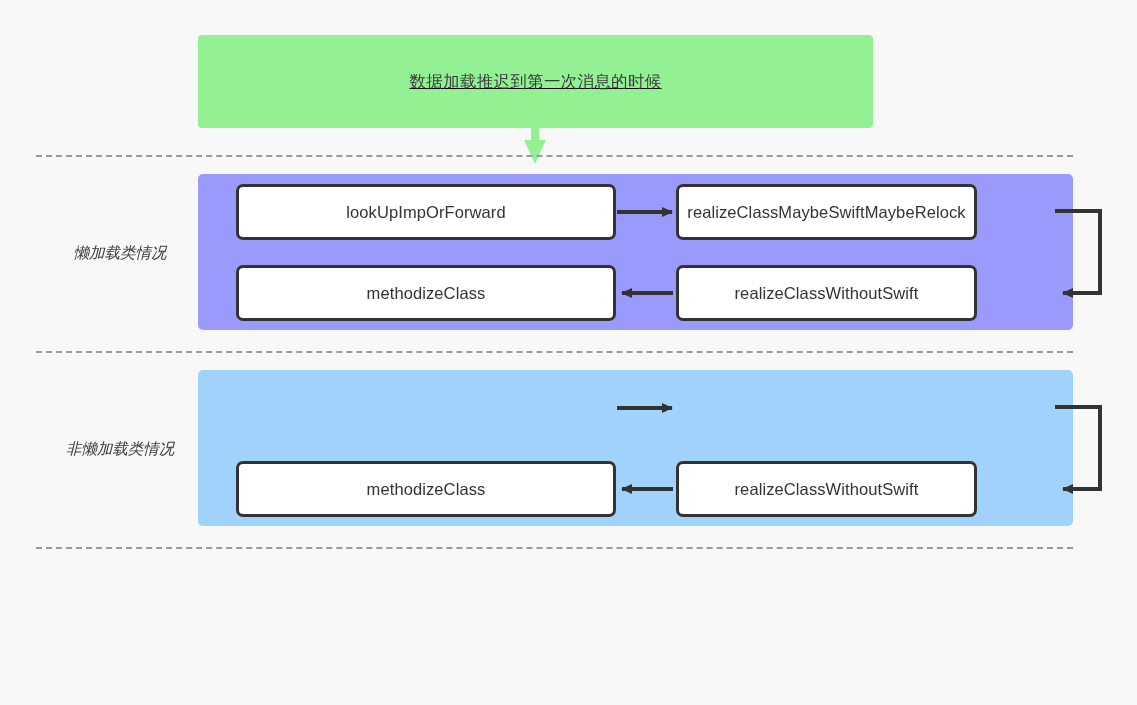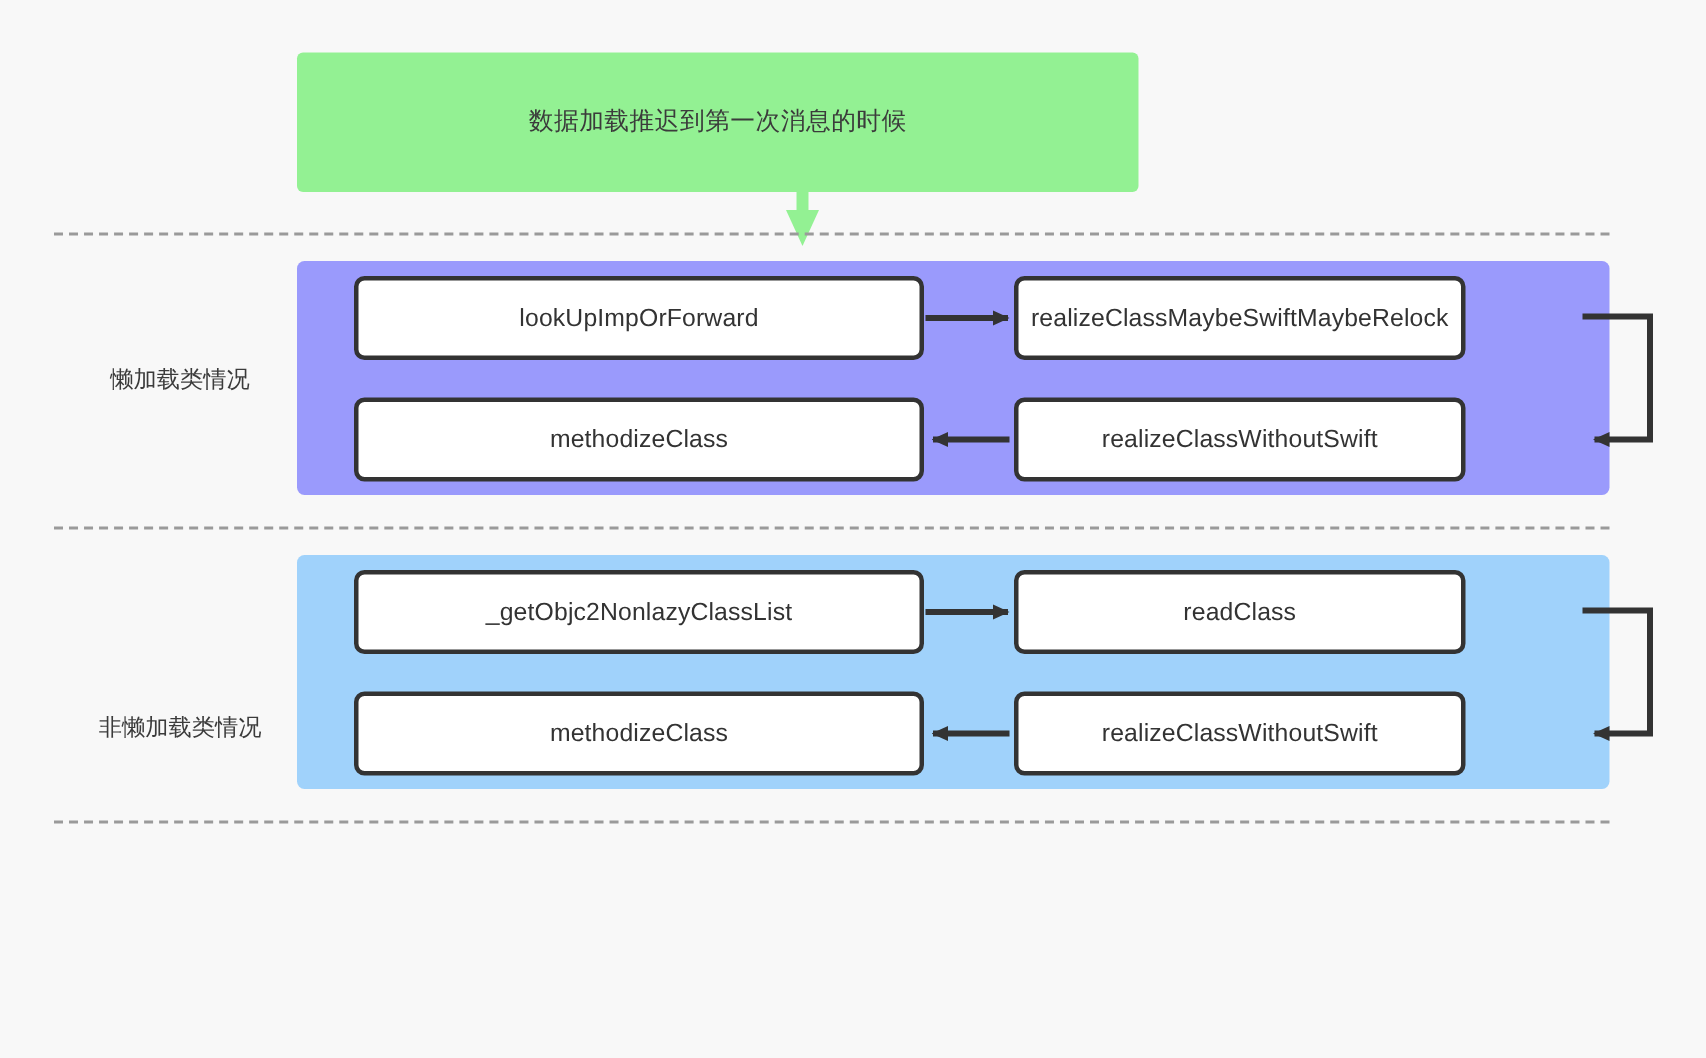--- a/index.html
+++ b/index.html
@@ -16,28 +16,29 @@
   #stage {
     position: relative;
     width: 1137px;
     height: 705px;
   }
 
   
   .banner {
     position: absolute;
     left: 198px;
-    width: 561px;
+    width: 675px;
     height: 93px;
     background: #93f193;
     border-radius: 4px;
     display: flex;
     align-items: center;
     justify-content: center;
     box-sizing: border-box;
+    text-decoration: underline;
   }
   .banner-text {
     font-size: 16.5px;
     color: #3b3b3b;
     letter-spacing: .3px;
     line-height: 1.4;
     white-space: nowrap;
   }
   #banner-top { top: 35px; }
   #banner-bottom { top: 575px; }
@@ -64,23 +65,24 @@
   #divider-3 { top: 547px; }
 
   
   .row-label {
     position: absolute;
     width: 180px;
     text-align: center;
     font-size: 15.5px;
     color: #3b3b3b;
     white-space: nowrap;
+    font-style: italic;
   }
   #label-lazy     { left: 30px; top: 243px; }
-  #label-nonlazy  { left: 30px; top: 439px; margin-top: 36px; }
+  #label-nonlazy  { left: 30px; top: 439px; }
 
   
   .panel {
     position: absolute;
     left: 198px;
     width: 875px;
     height: 156px;
     border-radius: 5px;
     box-sizing: border-box;
   }
@@ -180,26 +182,20 @@
   <div class="node col-right row-a" id="node-realizeMaybe">
     <span class="node-text">realizeClassMaybeSwiftMaybeRelock</span>
   </div>
   <div class="node col-left row-b" id="node-methodize-1">
     <span class="node-text">methodizeClass</span>
   </div>
   <div class="node col-right row-b" id="node-realizeWo-1">
     <span class="node-text">realizeClassWithoutSwift</span>
   </div>
 
-  <div class="node col-left row-a" id="node-getlist">
-    <span class="node-text">_getObjc2NonlazyClassList</span>
-  </div>
-  <div class="node col-right row-a" id="node-readclass">
-    <span class="node-text">readClass</span>
-  </div>
   <div class="node col-left row-b" id="node-methodize-2">
     <span class="node-text">methodizeClass</span>
   </div>
   <div class="node col-right row-b" id="node-realizeWo-2">
     <span class="node-text">realizeClassWithoutSwift</span>
   </div>
 
 
 </div>
 

